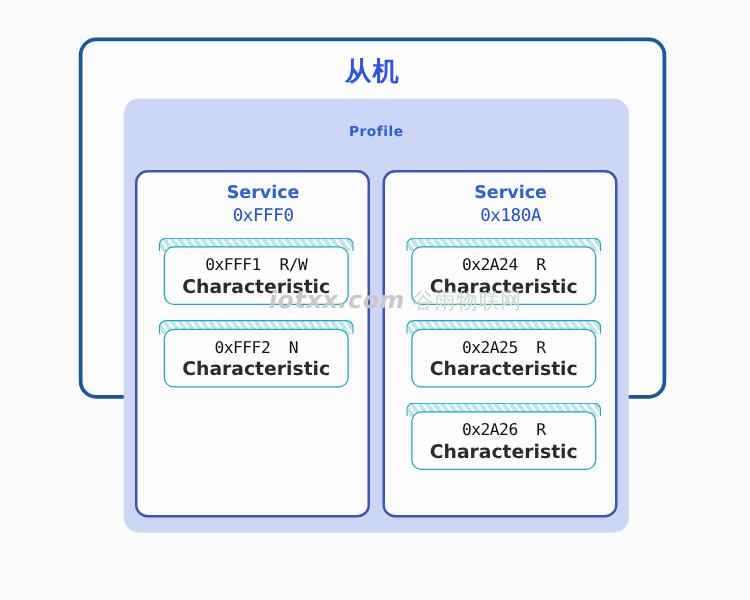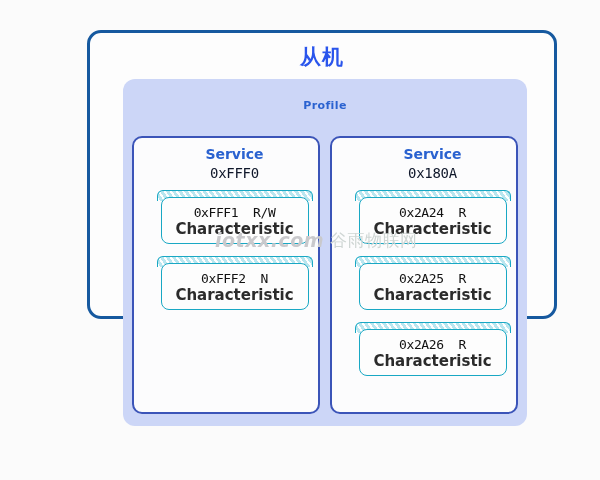--- a/index.html
+++ b/index.html
@@ -19,21 +19,20 @@
   #device-frame {
     position: absolute;
     left: 63px;
     top: 30px;
     width: 470px;
     height: 289px;
     border: 3px solid #16599f;
     border-radius: 14px;
     background: #fdfdfd;
     box-sizing: border-box;
-    margin-left: 24px;
   }
 
   #device-title {
     position: absolute;
     left: 0;
     top: 10px;
     width: 100%;
     text-align: center;
     font-size: 21px;
     font-weight: bold;
@@ -94,31 +93,31 @@
     text-align: center;
     font-size: 14px;
     font-weight: bold;
     color: #2a62d0;
     line-height: 19px;
   }
 
   .service-uuid {
     text-align: center;
     font-size: 14px;
-    color: #0f172a;
+    color: #1d4ed8;
     font-family: "DejaVu Sans Mono", monospace;
     line-height: 19px;
     letter-spacing: -0.3px;
   }
 
   .char-list {
     margin-top: 7px;
     display: flex;
     flex-direction: column;
-    align-items: center;
+    align-items: flex-start;
     gap: 12px;
   }
 
   
   .characteristic {
     position: relative;
     width: 156px;
     height: 54px;
   }
 

